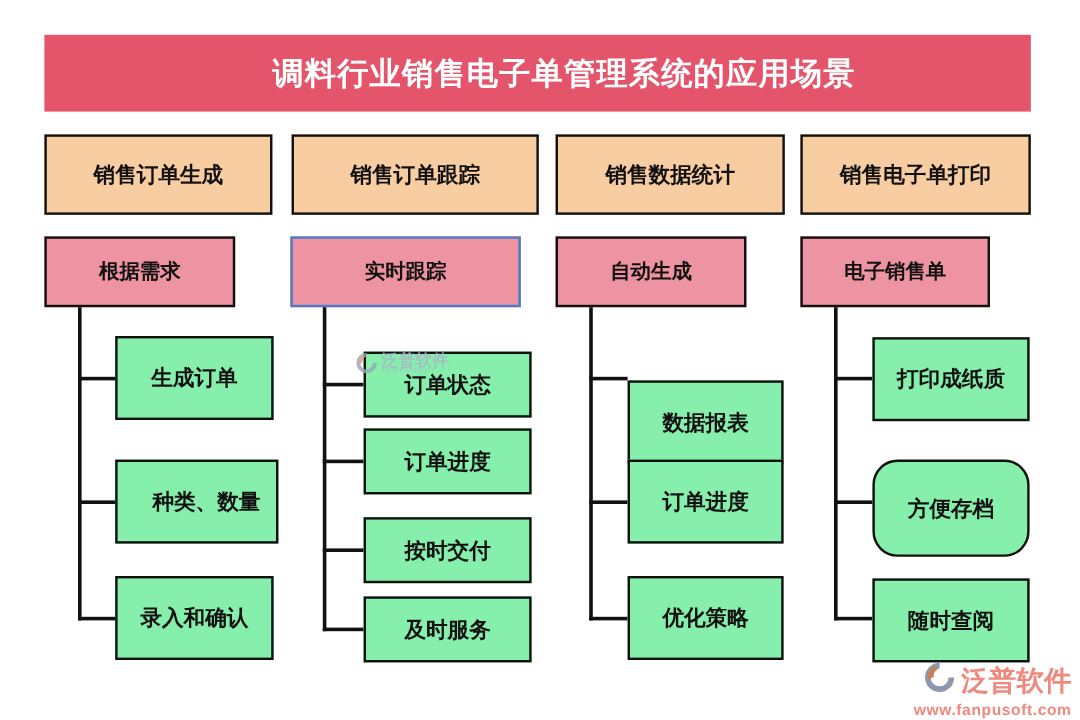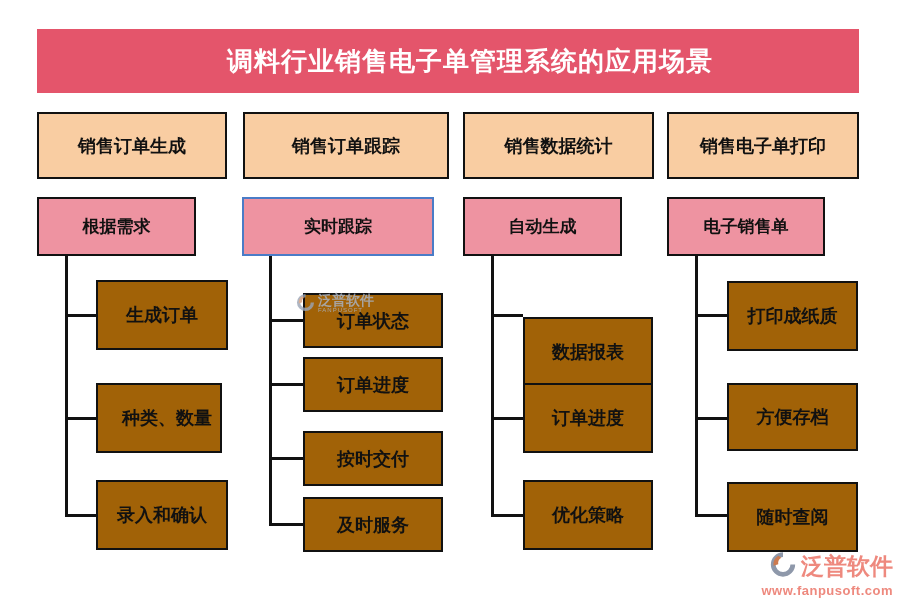--- a/index.html
+++ b/index.html
@@ -14,21 +14,21 @@
     background:var(--banner);color:#ffffff;font-size:26px;font-weight:700;
     display:flex;align-items:center;justify-content:center;letter-spacing:1px;padding-left:44px;
   }
   .box{
     position:absolute;border:2px solid var(--line);display:flex;align-items:center;
     justify-content:center;font-weight:700;color:#111;text-align:center;background:#fff;
   }
   .header-box{background:var(--header_fill);font-size:18px;height:67px;top:112px;}
   .sub-box{background:var(--sub_fill);font-size:17px;height:59px;top:197px;}
   .sub-box.highlight{border:2px solid var(--highlight_border);}
-  .child-box{background:#a16207;font-size:18px;}
+  .child-box{background:#86efac;font-size:18px;}
   .trunk{position:absolute;width:3px;background:var(--line);}
   .stub{position:absolute;height:3px;background:var(--line);}
   .watermark{
     position:absolute;left:296px;top:293px;display:flex;align-items:flex-start;
     gap:3px;opacity:0.8;z-index:6;pointer-events:none;
   }
   .watermark .wm-text{color:var(--watermark);font-size:14px;font-weight:700;line-height:14px;}
   .watermark .wm-sub{color:var(--watermark);font-size:6px;font-weight:400;letter-spacing:1px;}
   .footer{position:absolute;left:743px;top:551px;width:150px;z-index:6;}
   .footer .row{display:flex;align-items:center;gap:4px;justify-content:flex-end;}
@@ -44,21 +44,21 @@
     <span>调料行业销售电子单管理系统的应用场景</span>
   </div>
 
   <div class="box header-box" style="left:37px;width:190px;">销售订单生成</div>
   <div class="box sub-box" style="left:37px;width:159px;">根据需求</div>
   <div class="trunk" style="left:65px;top:256px;height:261px;"></div>
   <div class="stub" style="left:65px;top:314px;width:31px;"></div>
   <div class="stub" style="left:65px;top:417px;width:31px;"></div>
   <div class="stub" style="left:65px;top:514px;width:31px;"></div>
   <div class="box child-box" style="left:96px;top:280px;width:132px;height:70px;">生成订单</div>
-  <div class="box child-box" style="left:96px;top:383px;width:126px;height:70px;padding-left:16px;">种类、数量</div>
+  <div class="box child-box" style="left:96px;top:383px;width:136px;height:70px;padding-left:16px;">种类、数量</div>
   <div class="box child-box" style="left:96px;top:480px;width:132px;height:70px;">录入和确认</div>
 
   <div class="box header-box" style="left:243px;width:206px;">销售订单跟踪</div>
   <div class="box sub-box highlight" style="left:242px;width:192px;">实时跟踪</div>
   <div class="trunk" style="left:269px;top:256px;height:270px;"></div>
   <div class="stub" style="left:269px;top:319px;width:34px;"></div>
   <div class="stub" style="left:269px;top:383px;width:34px;"></div>
   <div class="stub" style="left:269px;top:457px;width:34px;"></div>
   <div class="stub" style="left:269px;top:523px;width:34px;"></div>
   <div class="box child-box" style="left:303px;top:293px;width:140px;height:55px;">订单状态</div>
@@ -76,21 +76,21 @@
   <div class="box child-box" style="left:523px;top:383px;width:130px;height:70px;">订单进度</div>
   <div class="box child-box" style="left:523px;top:480px;width:130px;height:70px;">优化策略</div>
 
   <div class="box sub-box" style="left:667px;width:158px;">电子销售单</div>
   <div class="box header-box" style="left:667px;width:192px;">销售电子单打印</div>
   <div class="trunk" style="left:695px;top:256px;height:261px;"></div>
   <div class="stub" style="left:695px;top:314px;width:32px;"></div>
   <div class="stub" style="left:695px;top:417px;width:32px;"></div>
   <div class="stub" style="left:695px;top:514px;width:32px;"></div>
   <div class="box child-box" style="left:727px;top:281px;width:131px;height:70px;">打印成纸质</div>
-  <div class="box child-box" style="left:727px;top:383px;width:131px;height:68px;">方便存档</div>
+  <div class="box child-box" style="left:727px;top:383px;width:131px;height:81px;border-radius:21px;">方便存档</div>
   <div class="box child-box" style="left:727px;top:482px;width:131px;height:70px;">随时查阅</div>
 
   <div class="watermark">
     <span style="display:inline-block;">
       <svg width="19" height="19" viewBox="0 0 40 40">
         <path d="M20 2 a18 18 0 1 0 18 18 h-7 a11 11 0 1 1 -11 -11 z" fill="#9aa5b6"></path>
         <path d="M13 7 a15 15 0 0 0 -7 15 l7 -2.5 a9 9 0 0 1 4.5 -9.5 z" fill="#d39a77"></path>
       </svg>
     </span>
     <span style="display:flex;flex-direction:column;">

